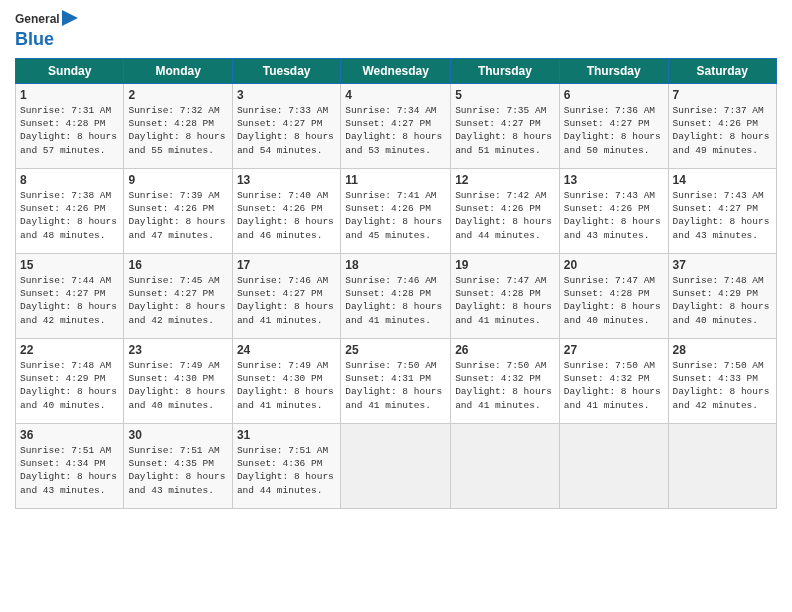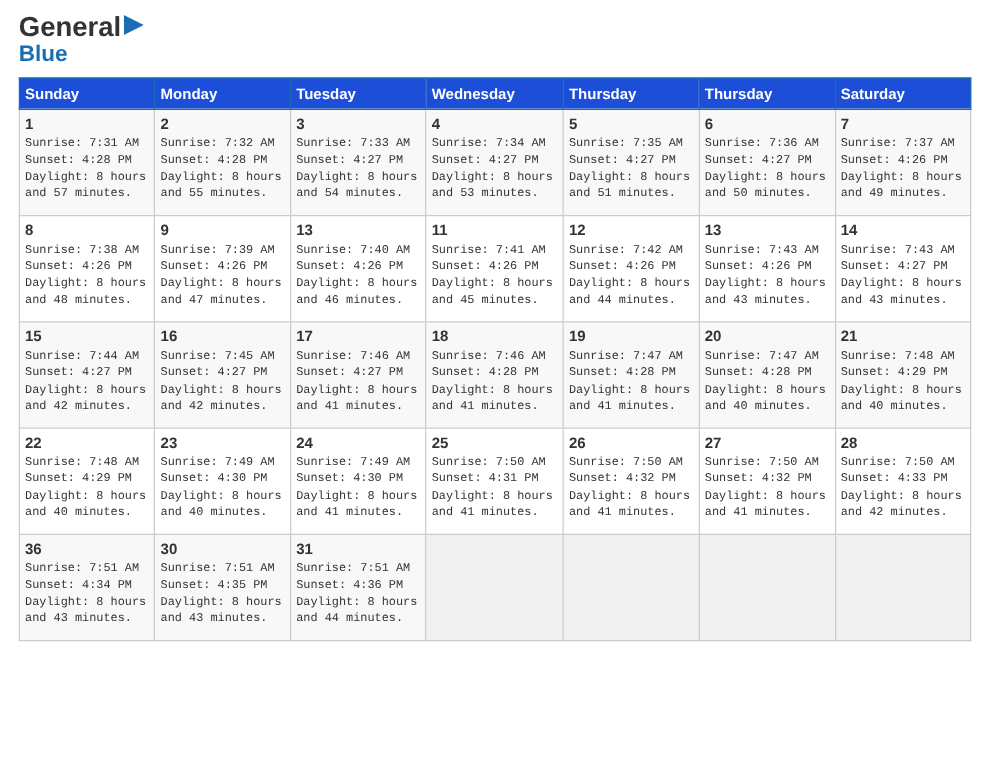--- a/index.html
+++ b/index.html
@@ -36,24 +36,24 @@
     .subtitle {
       font-size: 14px;
       color: #555;
     }
     .calendar {
       width: 100%;
       border-collapse: collapse;
       font-size: 10px;
     }
     .calendar thead th {
-      background-color: #1d4ed8;
+      background-color: #0f766e;
       color: white;
       padding: 5px 4px;
-      text-align: left;
+      text-align: center;
       font-size: 12px;
       font-weight: bold;
       border: 1px solid #1a6cb5;
     }
     .calendar tbody td {
       border: 1px solid #ccc;
       vertical-align: top;
       padding: 4px 4px;
       width: 113px;
       height: 85px;
@@ -83,21 +83,21 @@
     }
   </style>
 </head>
 <body>
 
 <div class="page">
   <div class="header">
     <div class="logo">
     <div style="line-height:1.1;">
       <div style="display:flex;align-items:center;">
-        <span style="font-size:22px;font-weight:bold;color:#333;">General</span>
+        <span style="font-size:12px;font-weight:bold;color:#333;">General</span>
         <svg width="16" height="20" viewBox="0 0 16 20" style="margin-left:2px;">
           <polygon points="0,0 16,8 0,16" fill="#1a6cb5"></polygon>
         </svg>
       </div>
       <span style="font-size:18px;font-weight:bold;color:#1a6cb5;margin-top:40px;">Blue</span>
     </div>
   </div>
     <div class="title-area">
       <div class="month-title"></div>
       <div class="subtitle"></div>
@@ -196,21 +196,21 @@
         </td>
           <td>
           <span class="day-num">19</span>
           <div class="day-info">Sunrise: 7:47 AM<br>Sunset: 4:28 PM<br>Daylight: 8 hours<br>and 41 minutes.</div>
         </td>
           <td>
           <span class="day-num">20</span>
           <div class="day-info">Sunrise: 7:47 AM<br>Sunset: 4:28 PM<br>Daylight: 8 hours<br>and 40 minutes.</div>
         </td>
           <td>
-          <span class="day-num">21</span>
+          <span class="day-num">37</span>
           <div class="day-info">Sunrise: 7:48 AM<br>Sunset: 4:29 PM<br>Daylight: 8 hours<br>and 40 minutes.</div>
         </td>
         </tr>
         <tr>
           <td>
           <span class="day-num">22</span>
           <div class="day-info">Sunrise: 7:48 AM<br>Sunset: 4:29 PM<br>Daylight: 8 hours<br>and 40 minutes.</div>
         </td>
           <td>
           <span class="day-num">23</span>

